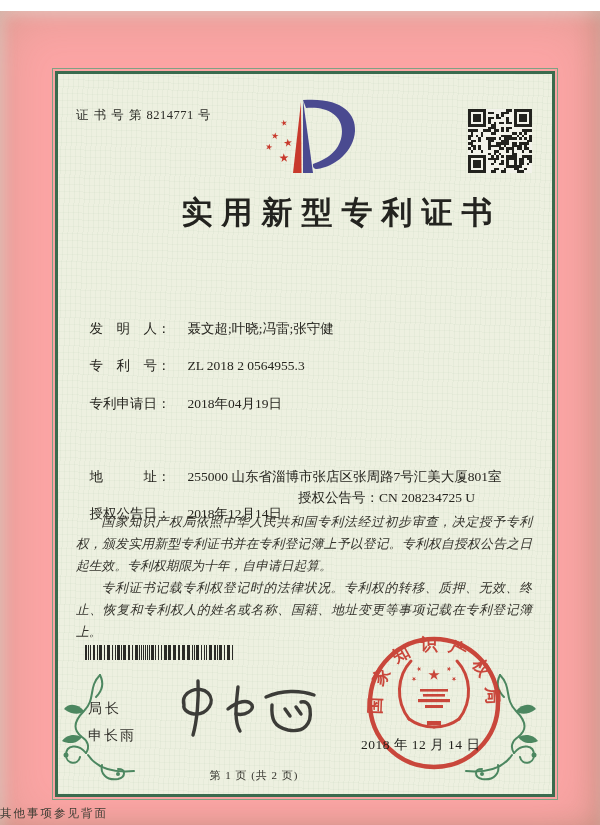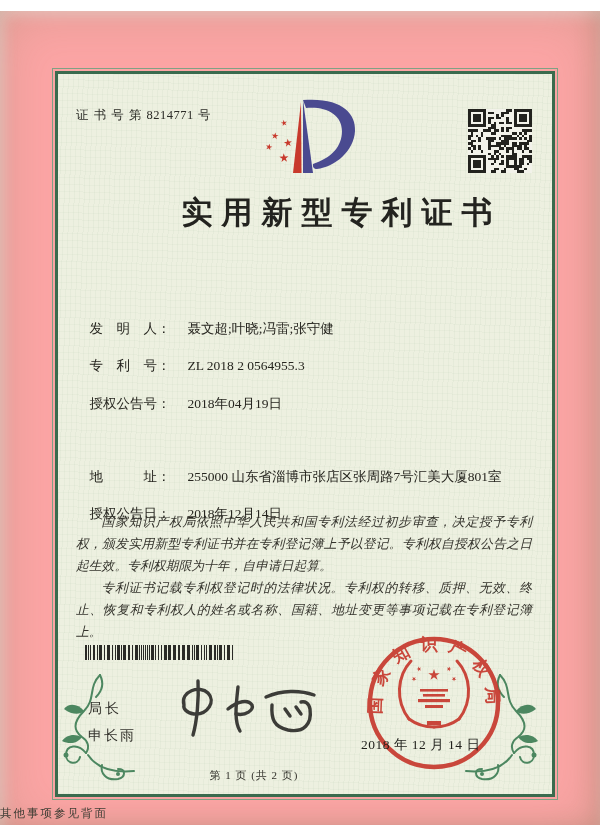--- a/index.html
+++ b/index.html
@@ -119,27 +119,28 @@
 
   <div id="title" class="txt">实用新型专利证书</div>
 
   <div class="row" style="top:293px">
     <span class="lbl">发　明　人：</span><span class="val">聂文超;叶晓;冯雷;张守健</span>
   </div>
   <div class="row" style="top:330px">
     <span class="lbl">专　利　号：</span><span class="val">ZL 2018 2 0564955.3</span>
   </div>
   <div class="row" style="top:368px">
-    <span class="lbl">授权公告号：</span><span class="val">2018年04月19日</span>
+    <span class="lbl">专利申请日：</span><span class="val">2018年04月19日</span>
   </div>
   <div class="row" style="top:441px">
     <span class="lbl">地　　　址：</span><span class="val">255000 山东省淄博市张店区张周路7号汇美大厦801室</span>
   </div>
   <div class="row" style="top:478px">
     <span class="lbl">授权公告日：</span><span class="val">2018年12月14日</span>
+    <span class="pair2"><span>授权公告号：</span><span>CN 208234725 U</span></span>
   </div>
 
   <div id="paras">
     <p>国家知识产权局依照中华人民共和国专利法经过初步审查，决定授予专利权，颁发实用新型专利证书并在专利登记簿上予以登记。专利权自授权公告之日起生效。专利权期限为十年，自申请日起算。</p>
     <p>专利证书记载专利权登记时的法律状况。专利权的转移、质押、无效、终止、恢复和专利权人的姓名或名称、国籍、地址变更等事项记载在专利登记簿上。</p>
   </div>
 
   <svg id="barcode" viewBox="0 0 150 15" preserveAspectRatio="none" shape-rendering="crispEdges">
     <path id="bar-lines" d="M0,0h2v15h-2zM3,0h1v15h-1zM5,0h1v15h-1zM8,0h2v15h-2zM12,0h1v15h-1zM14,0h3v15h-3zM19,0h1v15h-1zM22,0h3v15h-3zM27,0h1v15h-1zM30,0h1v15h-1zM32,0h3v15h-3zM36,0h1v15h-1zM38,0h3v15h-3zM43,0h2v15h-2zM47,0h1v15h-1zM50,0h3v15h-3zM54,0h1v15h-1zM56,0h1v15h-1zM58,0h1v15h-1zM60,0h1v15h-1zM62,0h1v15h-1zM64,0h1v15h-1zM66,0h3v15h-3zM70,0h1v15h-1zM73,0h1v15h-1zM76,0h1v15h-1zM79,0h3v15h-3zM83,0h3v15h-3zM88,0h3v15h-3zM93,0h2v15h-2zM97,0h3v15h-3zM102,0h3v15h-3zM107,0h1v15h-1zM109,0h1v15h-1zM111,0h3v15h-3zM116,0h1v15h-1zM119,0h1v15h-1zM121,0h1v15h-1zM124,0h3v15h-3zM129,0h2v15h-2zM132,0h1v15h-1zM134,0h3v15h-3zM139,0h1v15h-1zM142,0h3v15h-3zM147,0h1v15h-1z" fill="#2a2a26"></path>
   </svg>

